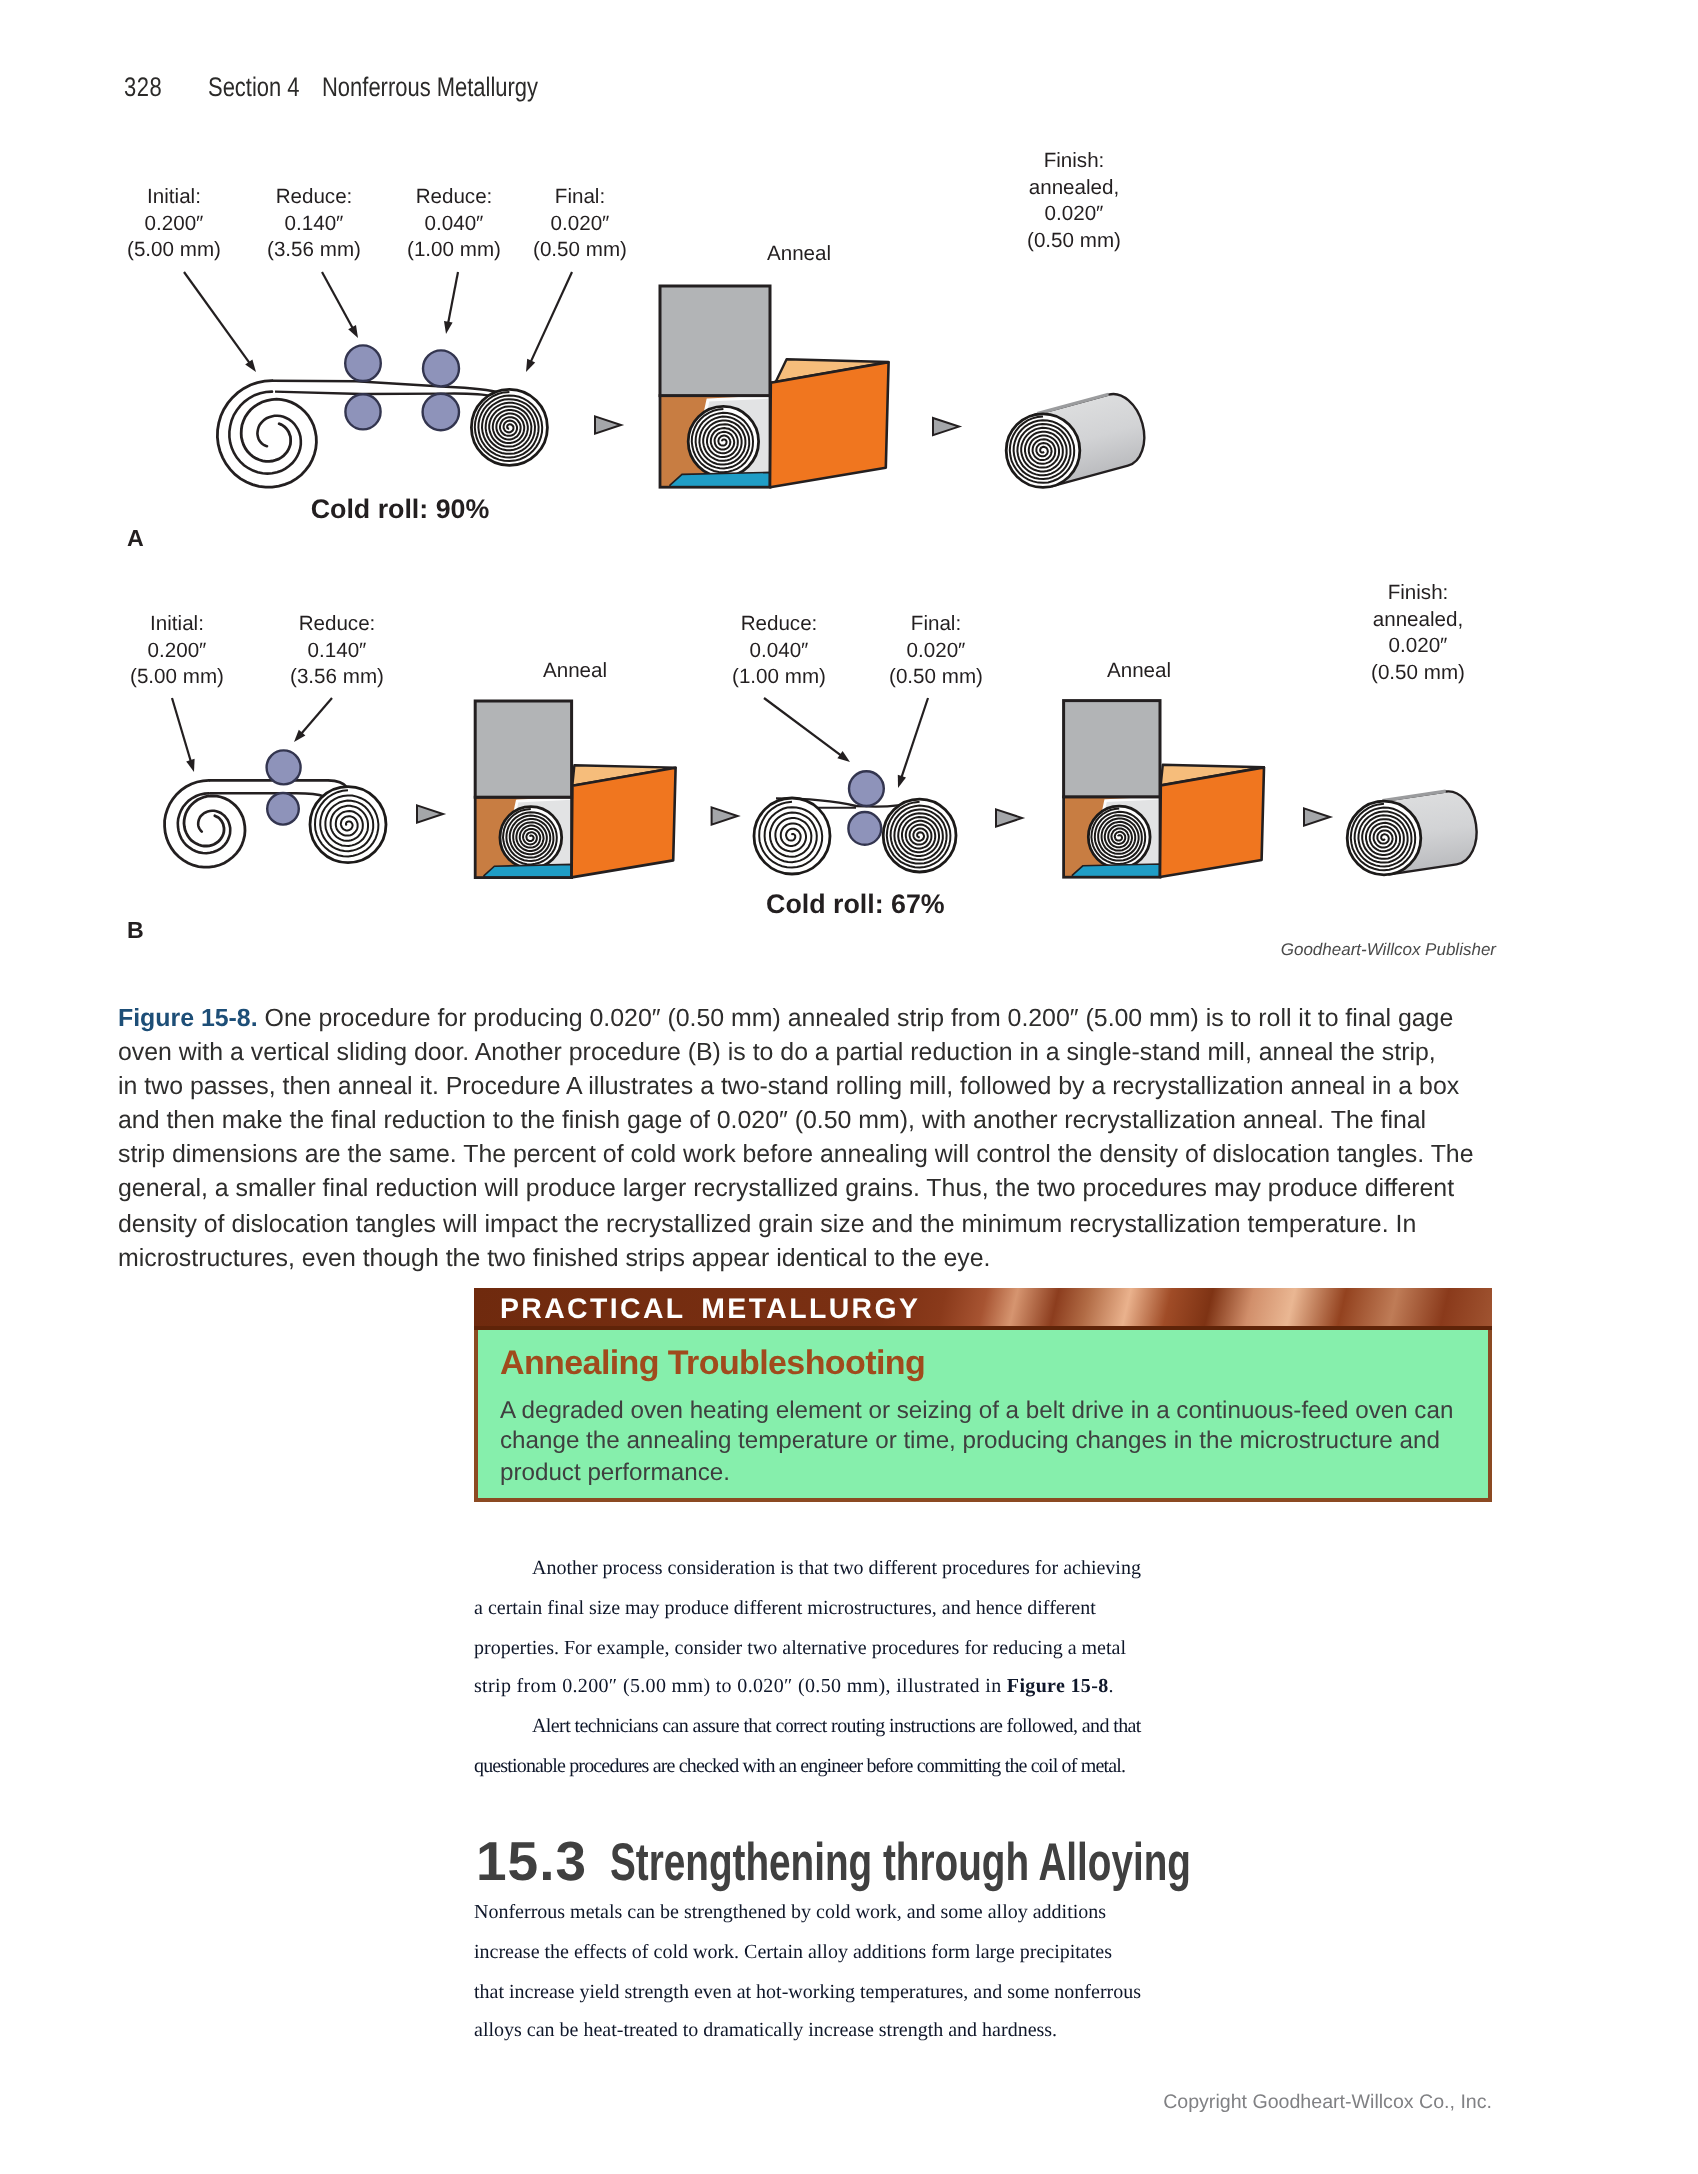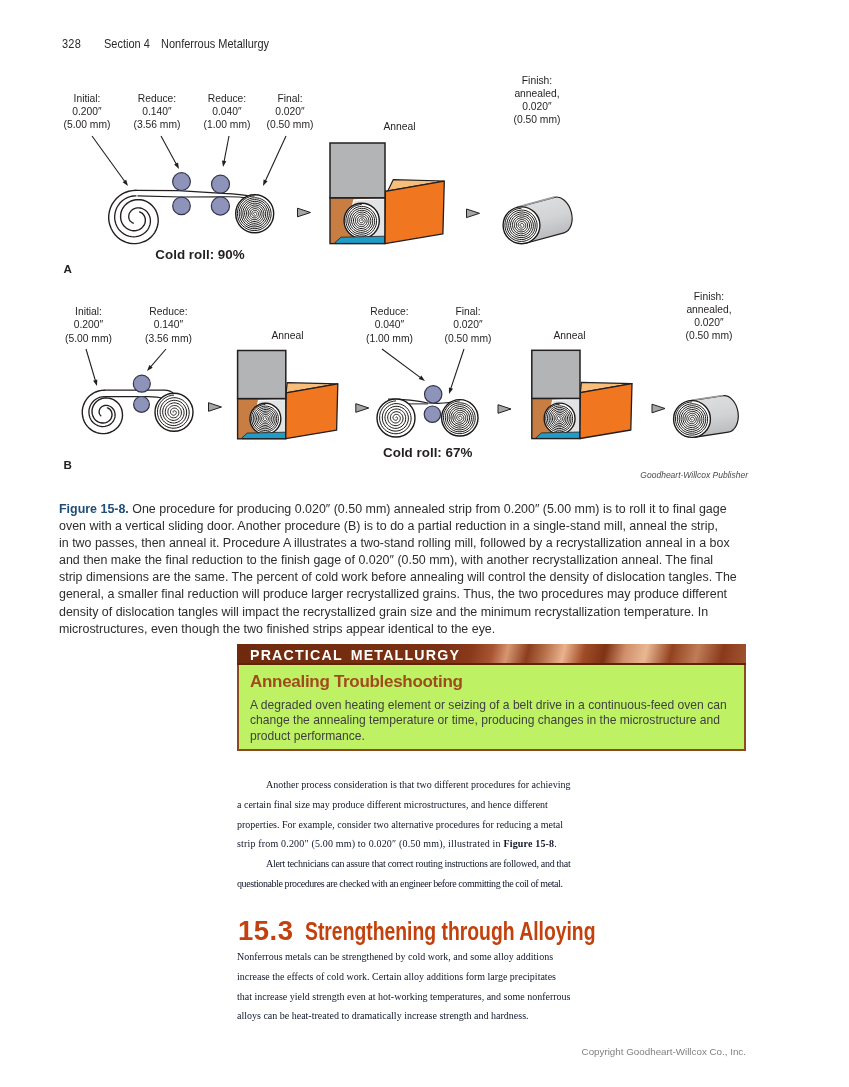--- a/index.html
+++ b/index.html
@@ -9,31 +9,31 @@
 .runhead .folio { left:62px; letter-spacing:0.3px; }
 .runhead .sec { left:103.6px; }
 .runhead .ttl { left:160.9px; }
 .caption { position:absolute; left:59px; top:501px; font-size:12.45px;
   line-height:17.1px; color:#2e2d2c; white-space:nowrap; }
 .caption b { color:#1d4e77; }
 .pmbox { position:absolute; left:237px; top:644px; width:509px; }
 .pmhead { height:21px; color:#fff; font-weight:bold; font-size:14.2px; letter-spacing:1.2px; word-spacing:3px;
   padding:3px 0 0 13px; border-bottom:2px solid #5f2409;
   background:linear-gradient(103deg,#6f2a0e 0%,#7b3013 40%,#8a3a1b 46%,#a75432 50%,#d69570 53%,#8c3d1e 57%,#b16b45 60%,#eab28d 64%,#a04c27 68%,#7e3314 72%,#d18f6b 76%,#eab793 80%,#93421f 85%,#bf7c57 90%,#8a3a1b 95%,#a05431 100%); }
-.pmbody { background:#bef264; border:2px solid #8c4a22; border-top:none; padding:7px 12px 5px 11px; }
+.pmbody { background:#86efac; border:2px solid #8c4a22; border-top:none; padding:7px 12px 5px 11px; }
 .pmtitle { color:#a04b1d; font-weight:bold; font-size:17px; letter-spacing:-0.3px; margin-bottom:6px; }
 .pmtext { font-size:12.1px; line-height:15.4px; color:#3f3f3f; white-space:nowrap; }
 .bodytext { position:absolute; left:237px; font-family:Liberation Serif, serif;
   font-size:10px; line-height:19.8px; color:#0f172a; white-space:nowrap; }
 .bodytext .ind { padding-left:29px; }
 .bodytext .ls4 { letter-spacing:0.17px; }
 .bodytext .ls5 { letter-spacing:-0.3px; }
 .bodytext .ls6 { letter-spacing:-0.42px; }
 #para1 { top:775px; }
-.h15 { position:absolute; left:238px; top:915px; color:#c2410c; white-space:nowrap; }
+.h15 { position:absolute; left:238px; top:915px; color:#404040; white-space:nowrap; }
 .h15 .num { font-weight:bold; font-size:27.5px; letter-spacing:0.5px; }
 .h15 .ttl { display:inline-block; font-weight:bold; font-size:26.5px; margin-left:11px;
   transform:scaleX(0.73); transform-origin:left bottom; letter-spacing:0px; }
 #para2 { top:947px; }
 .copyright { position:absolute; right:103px; top:1046px; font-size:9.8px; color:#808184; }
 </style></head>
 <body>
 <div class="runhead">
     <span class="folio">328</span>
     <span class="sec">Section 4</span>

